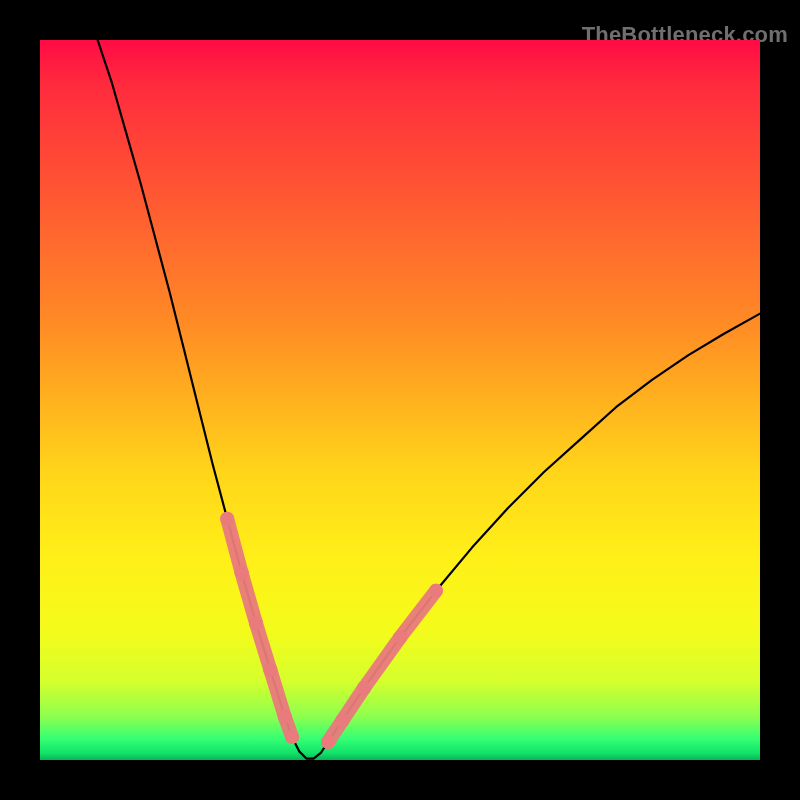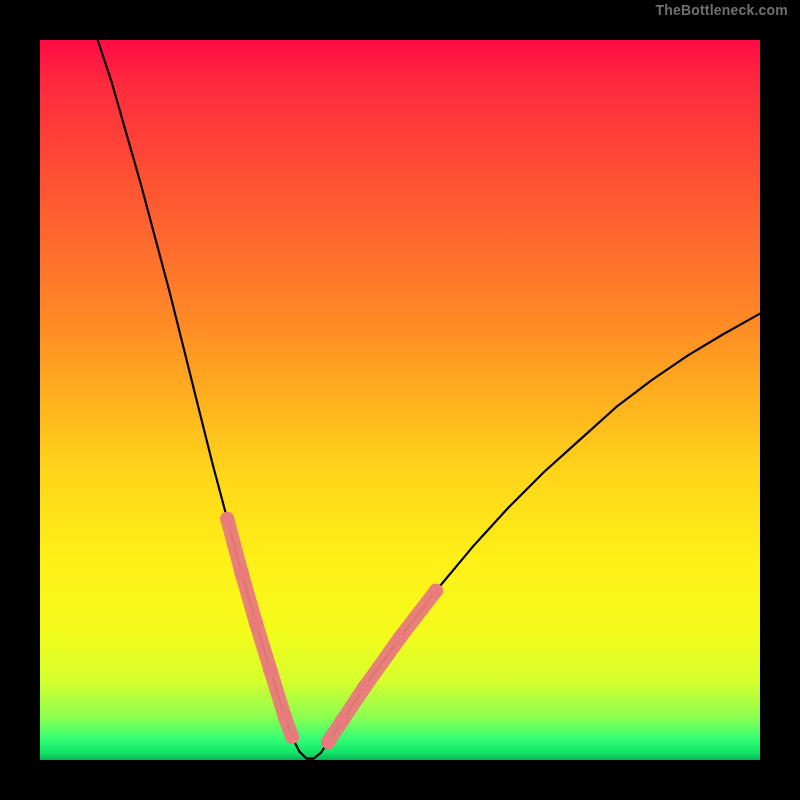--- a/index.html
+++ b/index.html
@@ -46,24 +46,24 @@
   svg.overlay {
     position: absolute;
     inset: 0;
     width: 100%;
     height: 100%;
     display: block;
   }
 
   .watermark {
     position: absolute;
-    top: 2px;
+    top: 22px;
     right: 12px;
     color: #6f6f6f;
-    font-size: 14px;
+    font-size: 22px;
     font-weight: 600;
     letter-spacing: 0.2px;
     user-select: none;
   }
 </style>
 </head>
 <body>
 
 <div class="outer">
 

